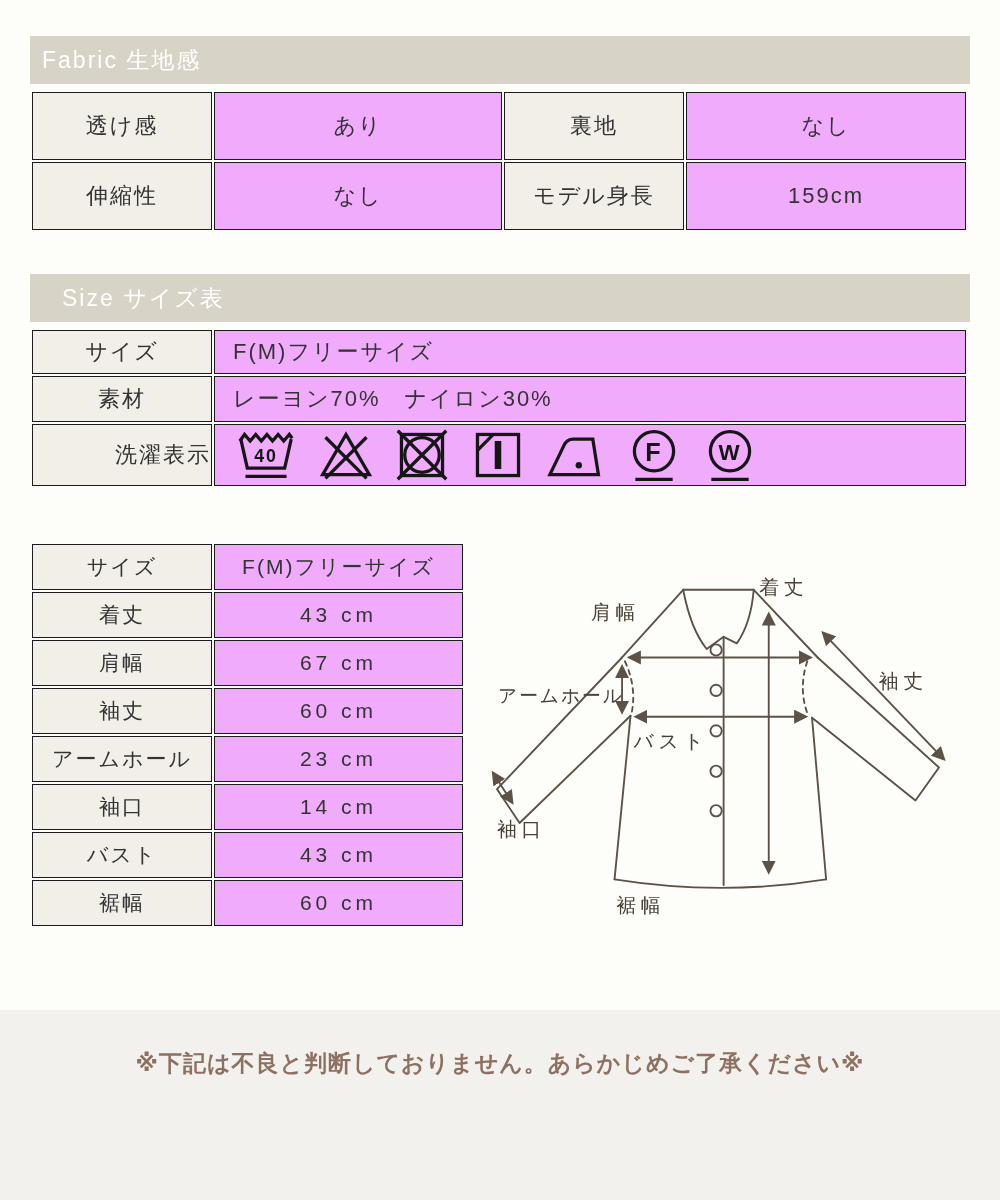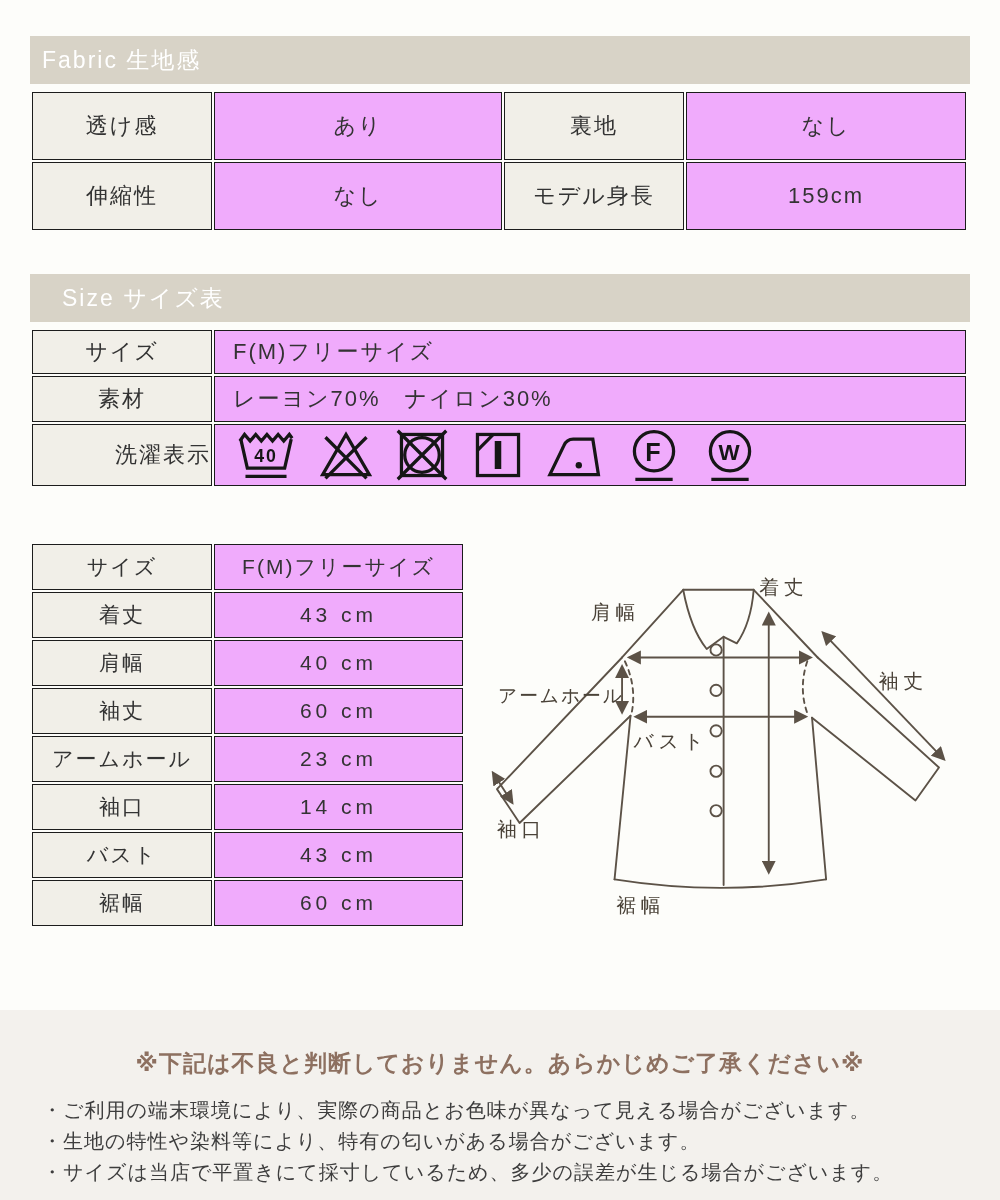--- a/index.html
+++ b/index.html
@@ -221,21 +221,21 @@
           <tr>
         <td class="hd">サイズ</td>
         <td>F(M)フリーサイズ</td>
       </tr>
       <tr>
         <td class="hd">着丈</td>
         <td class="val">43 cm</td>
       </tr>
       <tr>
         <td class="hd">肩幅</td>
-        <td class="val">40 cm</td>
+        <td class="val">67 cm</td>
       </tr>
       <tr>
         <td class="hd">袖丈</td>
         <td class="val">60 cm</td>
       </tr>
       <tr>
         <td class="hd">アームホール</td>
         <td class="val">23 cm</td>
       </tr>
       <tr>
@@ -306,18 +306,13 @@
       <text x="202" y="204" text-anchor="middle">バスト</text>
       <text x="43" y="298" text-anchor="middle">袖口</text>
       <text x="170" y="379" text-anchor="middle">裾幅</text>
     </svg>
   </div>
 
 </div>
 
 <div class="footer">
   <div class="footer-notice">※下記は不良と判断しておりません。あらかじめご了承ください※</div>
-  <div class="footer-bullets">
-    <div>・ご利用の端末環境により、実際の商品とお色味が異なって見える場合がございます。</div>
-    <div>・生地の特性や染料等により、特有の匂いがある場合がございます。</div>
-    <div>・サイズは当店で平置きにて採寸しているため、多少の誤差が生じる場合がございます。</div>
-  </div>
 </div>
 
 </body></html>

